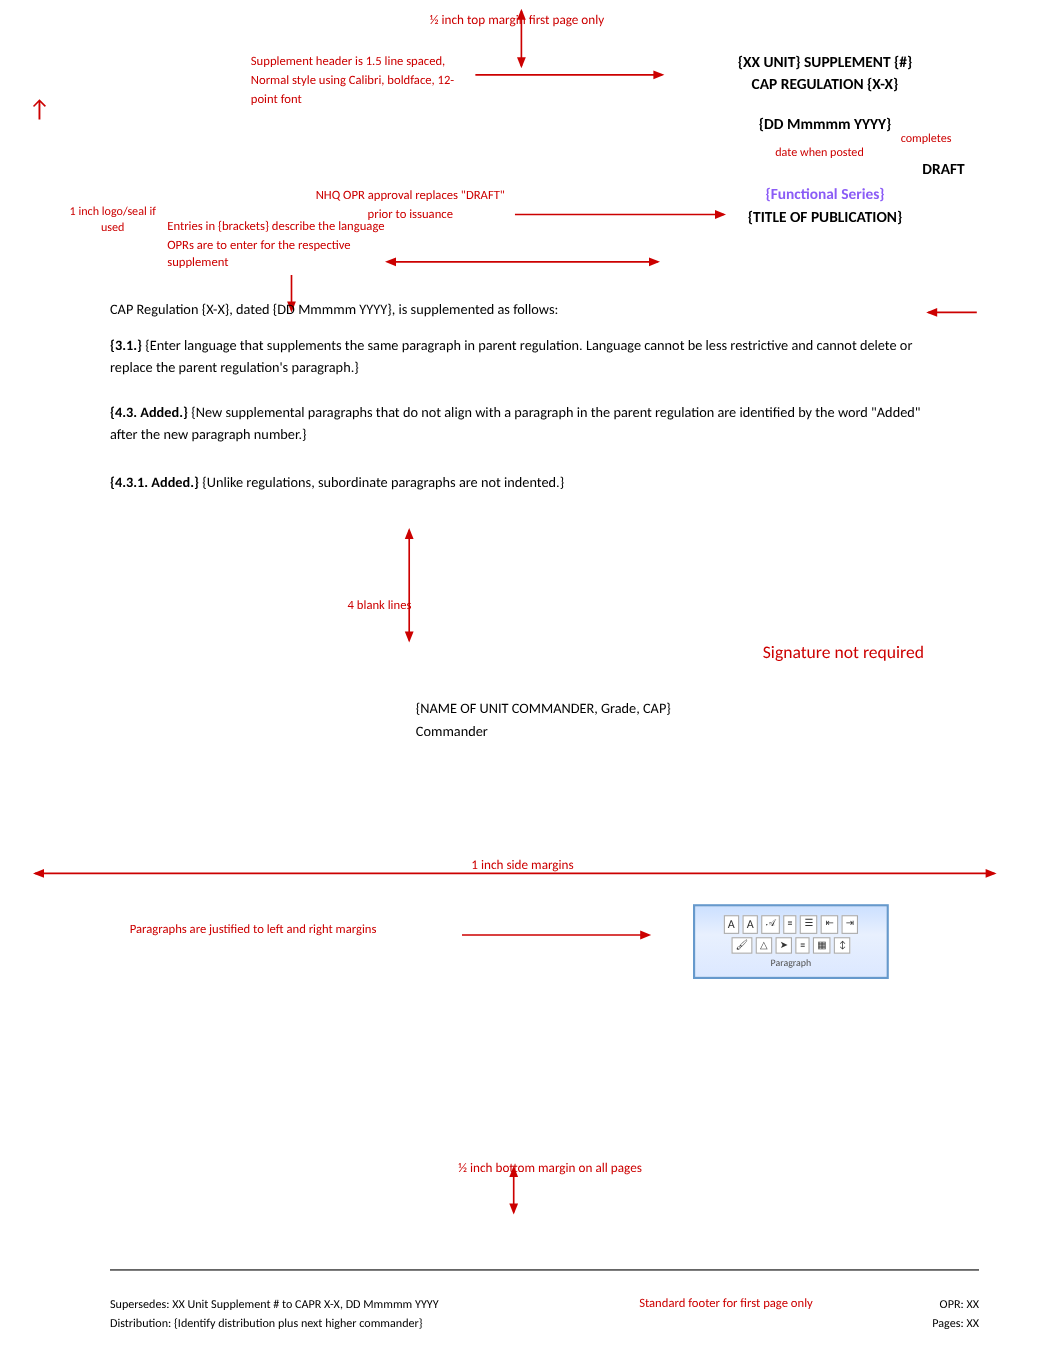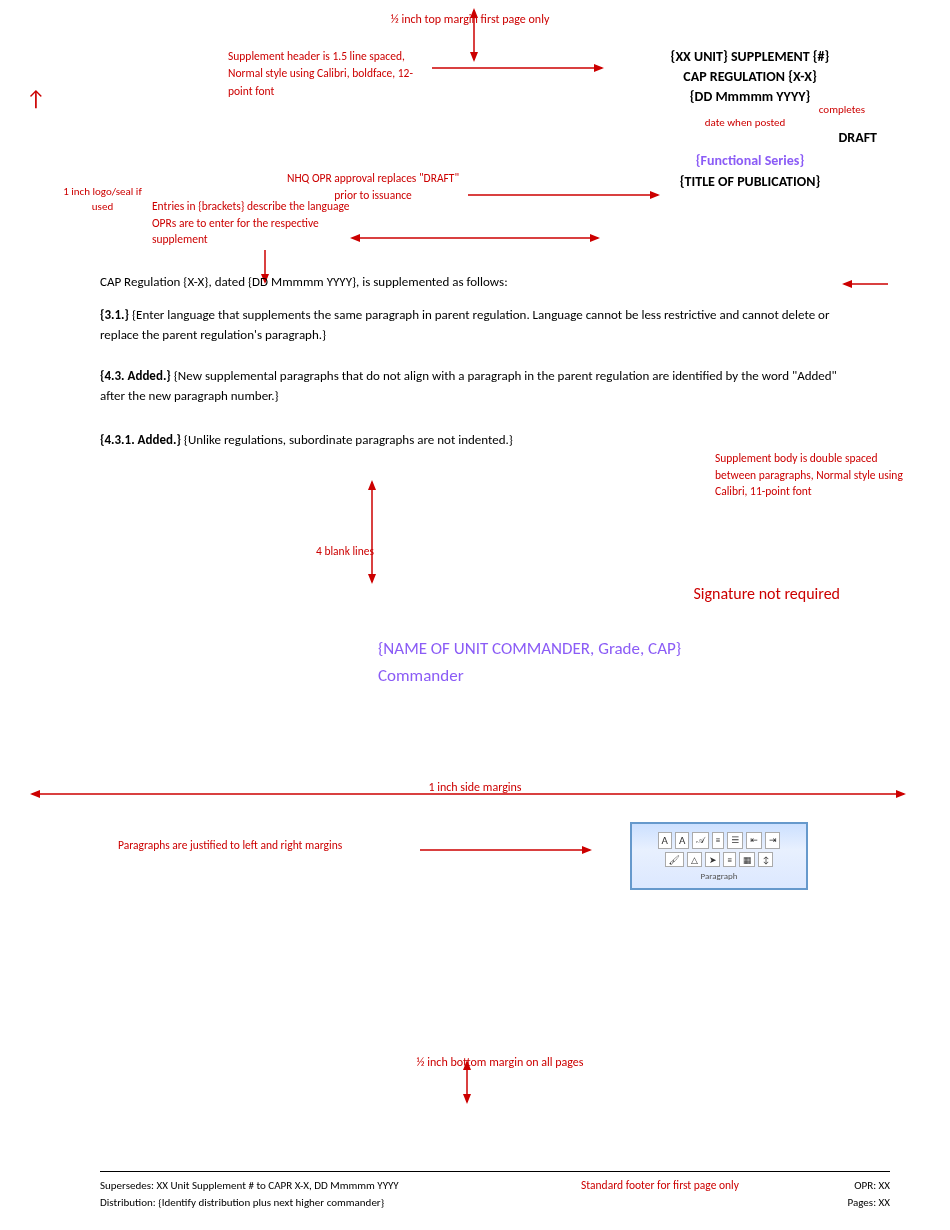--- a/index.html
+++ b/index.html
@@ -40,21 +40,21 @@
   <div style="position:absolute;top:48px;left:228px;color:#cc0000;font-size:11.5px;line-height:1.5;width:205px;">Supplement header is 1.5 line spaced, Normal style using Calibri, boldface, 12-point font</div>
 
   <svg style="position:absolute;top:62px;left:432px;" width="180" height="12">
     <line x1="0" y1="6" x2="170" y2="6" stroke="#cc0000" stroke-width="1.5"></line>
     <polygon points="172,6 162,2 162,10" fill="#cc0000"></polygon>
   </svg>
 
   <div style="position:absolute;top:48px;right:55px;text-align:center;width:290px;">
     <div style="font-size:14px;font-weight:bold;color:#000;">{XX UNIT} SUPPLEMENT {#}</div>
     <div style="font-size:14px;font-weight:bold;color:#000;margin-top:3px;">CAP REGULATION {X-X}</div>
-    <div style="font-size:14px;font-weight:bold;color:#000;margin-top:3px;position:relative;">
+    <div style="font-size:14px;font-weight:bold;color:#000;margin-top:19px;position:relative;">
       <span>{DD Mmmmm YYYY}</span>
       
     </div>
 
     <div style="color:#cc0000;font-size:11px;text-align:right;margin-right:30px;margin-top:-2px;">completes</div>
     <div style="color:#cc0000;font-size:11px;text-align:center;margin-right:10px;">date when posted</div>
     <div style="font-size:14px;font-weight:bold;color:#000;text-align:right;margin-right:18px;">DRAFT</div>
     <div style="font-size:14px;font-weight:bold;color:#8b5cf6;margin-top:6px;">{Functional Series}</div>
     <div style="font-size:14px;font-weight:bold;color:#000;margin-top:4px;">{TITLE OF PUBLICATION}</div>
   </div>
@@ -93,38 +93,37 @@
   <div style="position:absolute;top:305px;left:100px;right:100px;font-size:13px;color:#000;line-height:1.5;">
     <span style="font-weight:bold;">{3.1.}</span>
     <span>{Enter language that supplements the same paragraph in parent regulation.  Language cannot be less restrictive and cannot delete or replace the parent regulation's paragraph.}</span>
   </div>
 
   <div style="position:absolute;top:366px;left:100px;right:100px;font-size:13px;color:#000;line-height:1.5;">
     <span style="font-weight:bold;">{4.3.  Added.}</span>
     <span>{New supplemental paragraphs that do not align with a paragraph in the parent regulation are identified by the word "Added" after the new paragraph number.}</span>
   </div>
 
-  <div style="position:absolute;top:450px;right:30px;color:#cc0000;font-size:11.5px;line-height:1.45;width:205px;">Supplement body is double spaced between paragraphs, Normal style using Calibri, 11-point font</div>
 
   <div style="position:absolute;top:430px;left:100px;right:245px;font-size:13px;color:#000;line-height:1.5;">
     <span style="font-weight:bold;">{4.3.1.  Added.}</span>
     <span>{Unlike regulations, subordinate paragraphs are not indented.}</span>
   </div>
 
   <div style="position:absolute;top:544px;left:285px;color:#cc0000;font-size:11.5px;text-align:center;width:120px;">4 blank lines</div>
 
   <svg style="position:absolute;top:480px;left:365px;" width="14" height="105">
     <line x1="7" y1="2" x2="7" y2="102" stroke="#cc0000" stroke-width="1.5"></line>
     <polygon points="7,0 3,10 11,10" fill="#cc0000"></polygon>
     <polygon points="7,104 3,94 11,94" fill="#cc0000"></polygon>
   </svg>
 
   <div style="position:absolute;top:584px;right:110px;color:#cc0000;font-size:16px;">Signature not required</div>
 
-  <div style="position:absolute;top:635px;left:378px;color:#8b5cf6;font-size:17px;line-height:1.6;">
+  <div style="position:absolute;top:635px;left:378px;color:#000000;font-size:13px;line-height:1.6;">
     <div>{NAME OF UNIT COMMANDER, Grade, CAP}</div>
     <div>Commander</div>
   </div>
 
   <div style="position:absolute;top:786px;left:28px;right:28px;display:flex;align-items:center;">
     <svg width="880" height="16">
       <line x1="4" y1="8" x2="876" y2="8" stroke="#cc0000" stroke-width="1.5"></line>
       <polygon points="2,8 12,4 12,12" fill="#cc0000"></polygon>
       <polygon points="878,8 868,4 868,12" fill="#cc0000"></polygon>
     </svg>
@@ -160,21 +159,21 @@
   </div>
 
   <svg style="position:absolute;top:1060px;left:460px;" width="14" height="45">
     <line x1="7" y1="2" x2="7" y2="42" stroke="#cc0000" stroke-width="1.5"></line>
     <polygon points="7,0 3,10 11,10" fill="#cc0000"></polygon>
     <polygon points="7,44 3,34 11,34" fill="#cc0000"></polygon>
   </svg>
 
   <div style="position:absolute;top:1055px;left:200px;right:150px;text-align:center;color:#cc0000;font-size:12px;">½ inch bottom margin on all pages</div>
 
-  <div style="position:absolute;bottom:18px;left:100px;right:60px;border-top:1px solid #000;padding-top:5px;display:flex;justify-content:space-between;align-items:flex-start;">
+  <div style="position:absolute;bottom:18px;left:100px;right:60px;border-top:1px solid #000;padding-top:22px;display:flex;justify-content:space-between;align-items:flex-start;">
     <div style="font-size:11px;color:#000;line-height:1.55;width:430px;">
       <div>Supersedes:  XX Unit Supplement # to CAPR X-X, DD Mmmmm YYYY</div>
       <div>Distribution:  {Identify distribution plus next higher commander}</div>
     </div>
     <div style="font-size:11.5px;color:#cc0000;text-align:center;width:165px;line-height:1.5;">Standard footer for first page only</div>
     <div style="font-size:11px;color:#000;text-align:right;line-height:1.6;width:100px;">
       <div>OPR:  XX</div>
       <div>Pages:  XX</div>
     </div>
   </div>

